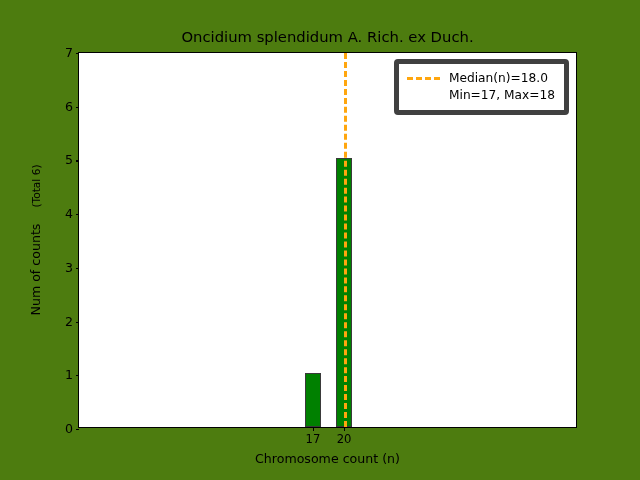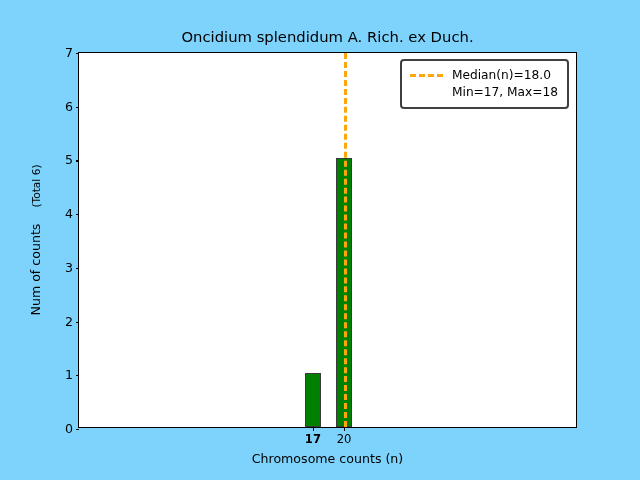--- a/index.html
+++ b/index.html
@@ -14,21 +14,21 @@
     overflow: hidden;
     font-family: "DejaVu Sans", sans-serif;
     color: #000000;
   }
 
   #figure {
     position: absolute;
     left: 0; top: 0;
     width: 640px;
     height: 480px;
-    background: #7dd3fc;
+    background: #4d7c0f;
   }
 
   
   #chart-title {
     position: absolute;
     left: 78px;
     top: 28px;
     width: 499px;
     text-align: center;
     font-size: 14.8px;
@@ -142,21 +142,21 @@
     width: 0;
     border-left: 3.2px dashed #ffa60e;
   }
 
   
   #legend {
     position: absolute;
     right: 7px;
     top: 6px;
     background: #ffffff;
-    border: 2px solid #404040;
+    border: 5px solid #404040;
     border-radius: 4px;
     padding: 6px 9px 6px 8px;
     display: flex;
     align-items: flex-start;
     gap: 9px;
   }
   #legend-swatch {
     margin-top: 7px;
     width: 33px;
     height: 0;
@@ -202,30 +202,30 @@
         <div class="ytick-label" style="top: 161.143px;">4</div>
         <div class="ytick-mark" style="top: 107.429px;"></div>
         <div class="ytick-label" style="top: 107.429px;">5</div>
         <div class="ytick-mark" style="top: 53.7143px;"></div>
         <div class="ytick-label" style="top: 53.7143px;">6</div>
         <div class="ytick-mark" style="top: 0px;"></div>
         <div class="ytick-label" style="top: 0px;">7</div>
         <div class="bar" style="left: 225.797px; width: 16.2175px; height: 53.7143px; background: rgb(0, 128, 0); border-color: rgb(58, 58, 58);"></div>
         <div class="bar" style="left: 256.985px; width: 16.2175px; height: 268.571px; background: rgb(0, 128, 0); border-color: rgb(58, 58, 58);"></div>
         <div class="xtick-mark" style="left: 233.906px;"></div>
-        <div class="xtick-label" style="left: 233.906px; font-weight: bold;">17</div>
+        <div class="xtick-label" style="left: 233.906px;">17</div>
         <div class="xtick-mark" style="left: 265.094px;"></div>
         <div class="xtick-label" style="left: 265.094px;">20</div>
         <div id="median-line" style="left: 265.094px; border-left-color: rgb(255, 166, 14);"></div>
       </div>
 
     <div id="legend">
       <div id="legend-swatch"></div>
       <div id="legend-text">
         <span>Median(n)=18.0</span>
         <span class="legend-line-2">Min=17, Max=18</span>
       </div>
     </div>
   </div>
 
-  <div id="xlabel">Chromosome counts (n)</div>
+  <div id="xlabel">Chromosome count (n)</div>
 
 </div>
 
 </body></html>

